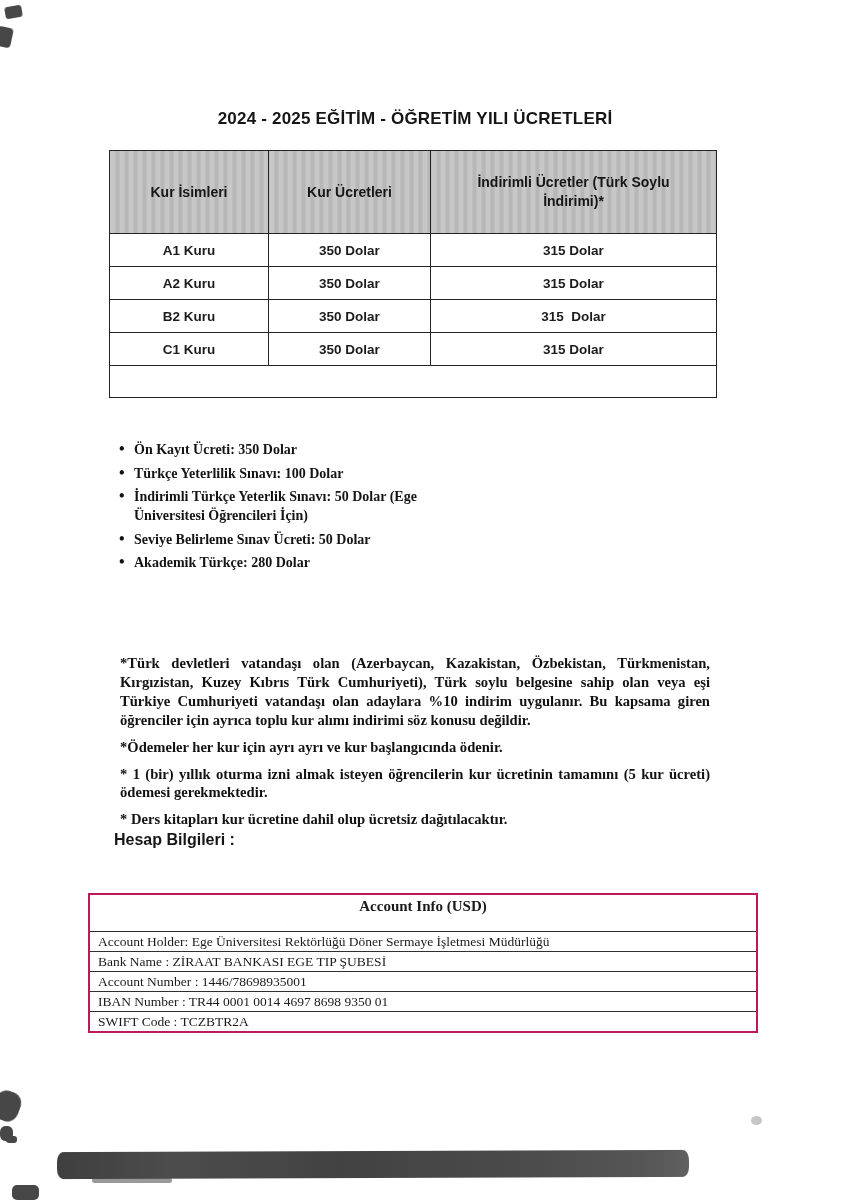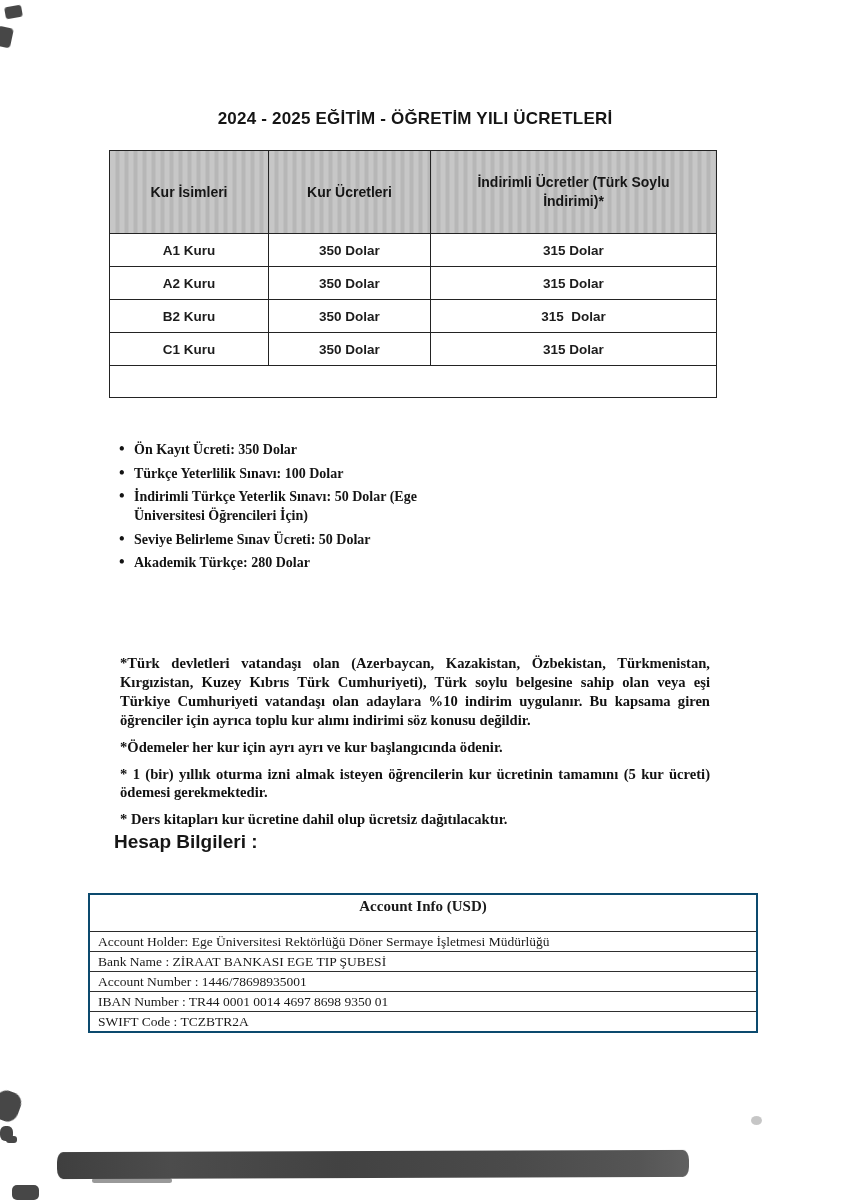--- a/index.html
+++ b/index.html
@@ -63,29 +63,29 @@
     position:absolute; top:646px; left:112px; width:606px;
     font-family:"Liberation Serif", serif; font-weight:bold;
     font-size:14.6px; line-height:18.9px; color:#121212;
     text-align:justify;
   }
   .footnotes p { margin:8px; }
 
   
   .hesap-heading {
     position:absolute; top:831px; left:114px;
-    font-size:19px; font-weight:bold; color:#161616;
+    font-size:16px; font-weight:bold; color:#161616;
   }
 
   
   table.account {
     position:absolute; top:893px; left:88px; width:670px;
     border-collapse:collapse; table-layout:fixed;
     font-family:"Liberation Serif", serif; color:#1a1a1a;
-    border:2px solid #0c4a6e;
+    border:2px solid #be185d;
   }
   table.account th {
     font-size:15px; font-weight:bold; text-align:center;
     padding:3px 0 16px 0; border-bottom:1.4px solid #2a2a2a;
   }
   table.account td {
     font-size:13.5px; font-weight:normal; text-align:left;
     padding:2px 6px 2px 8px; border-bottom:1.2px solid #2f2f2f;
     line-height:15px; white-space:nowrap; overflow:hidden;margin-top:8px;
   }

